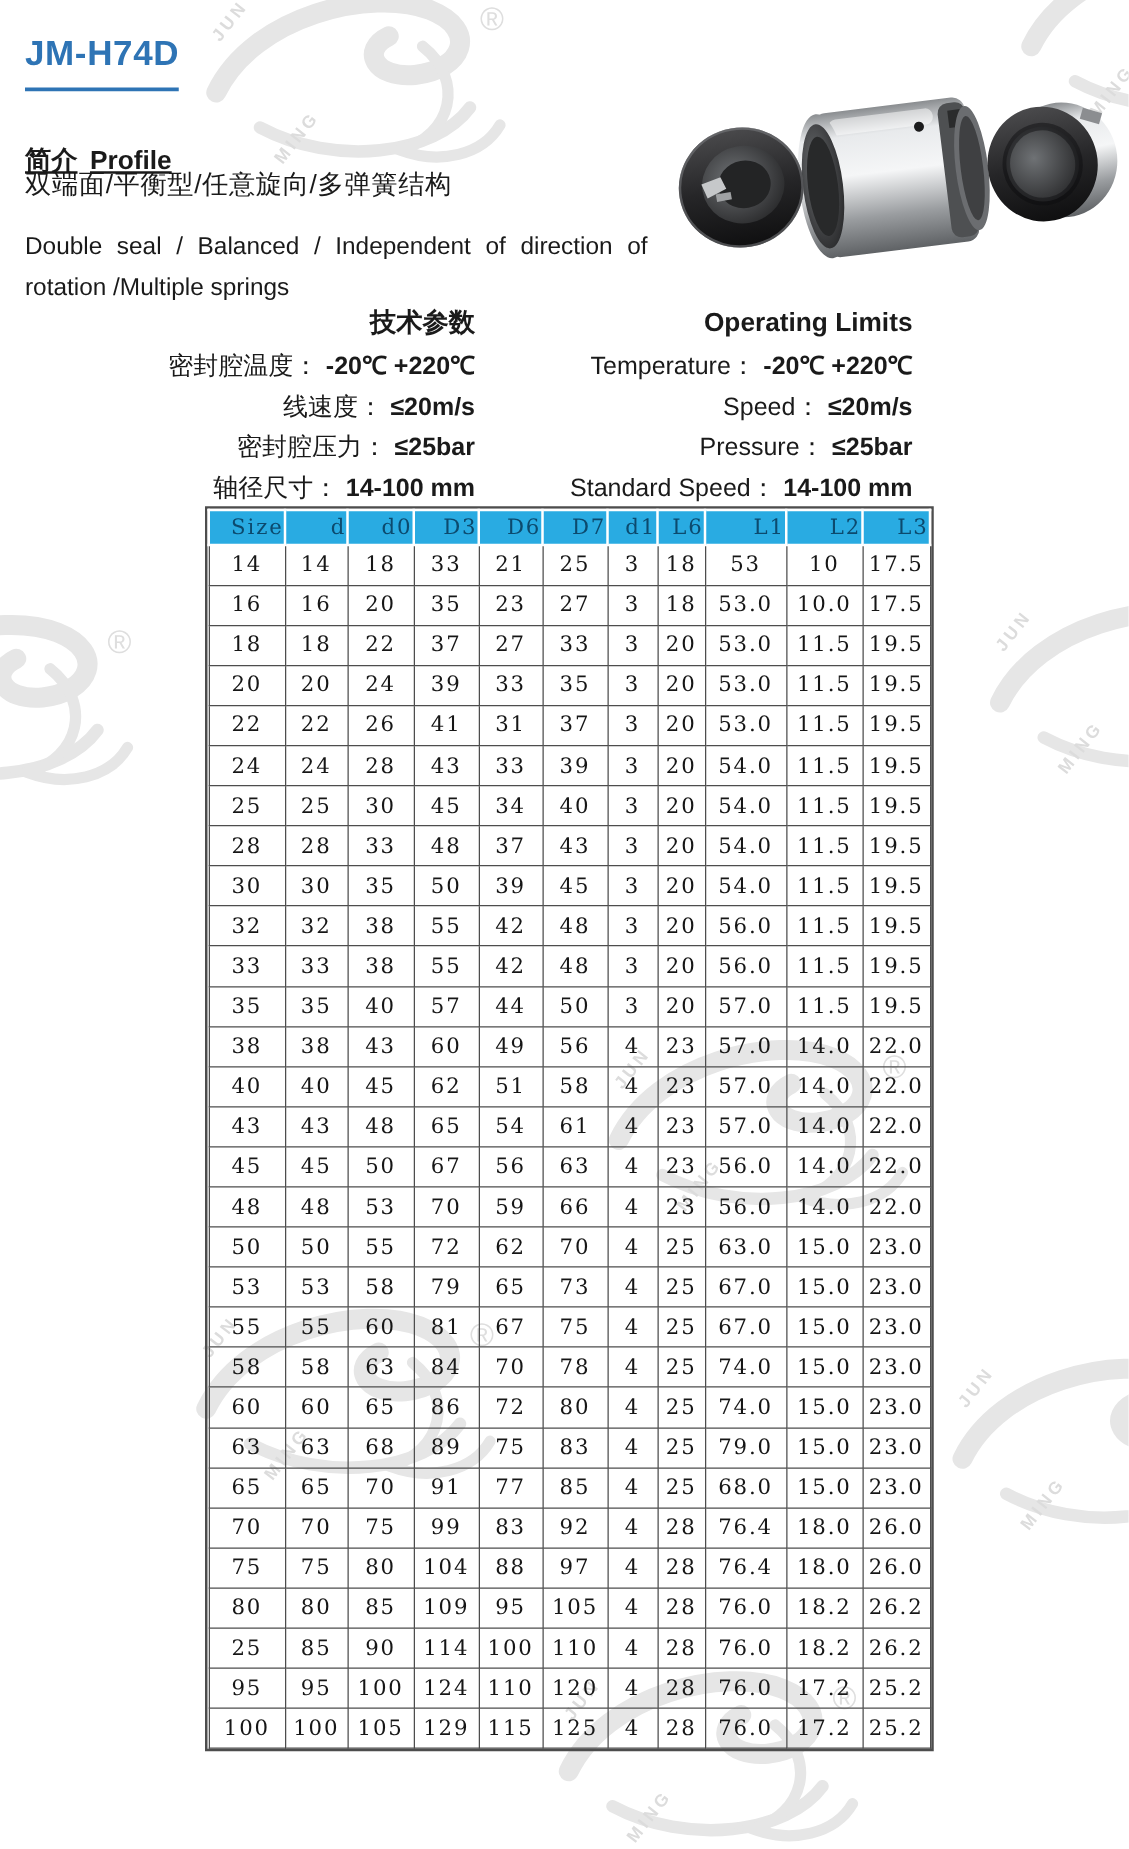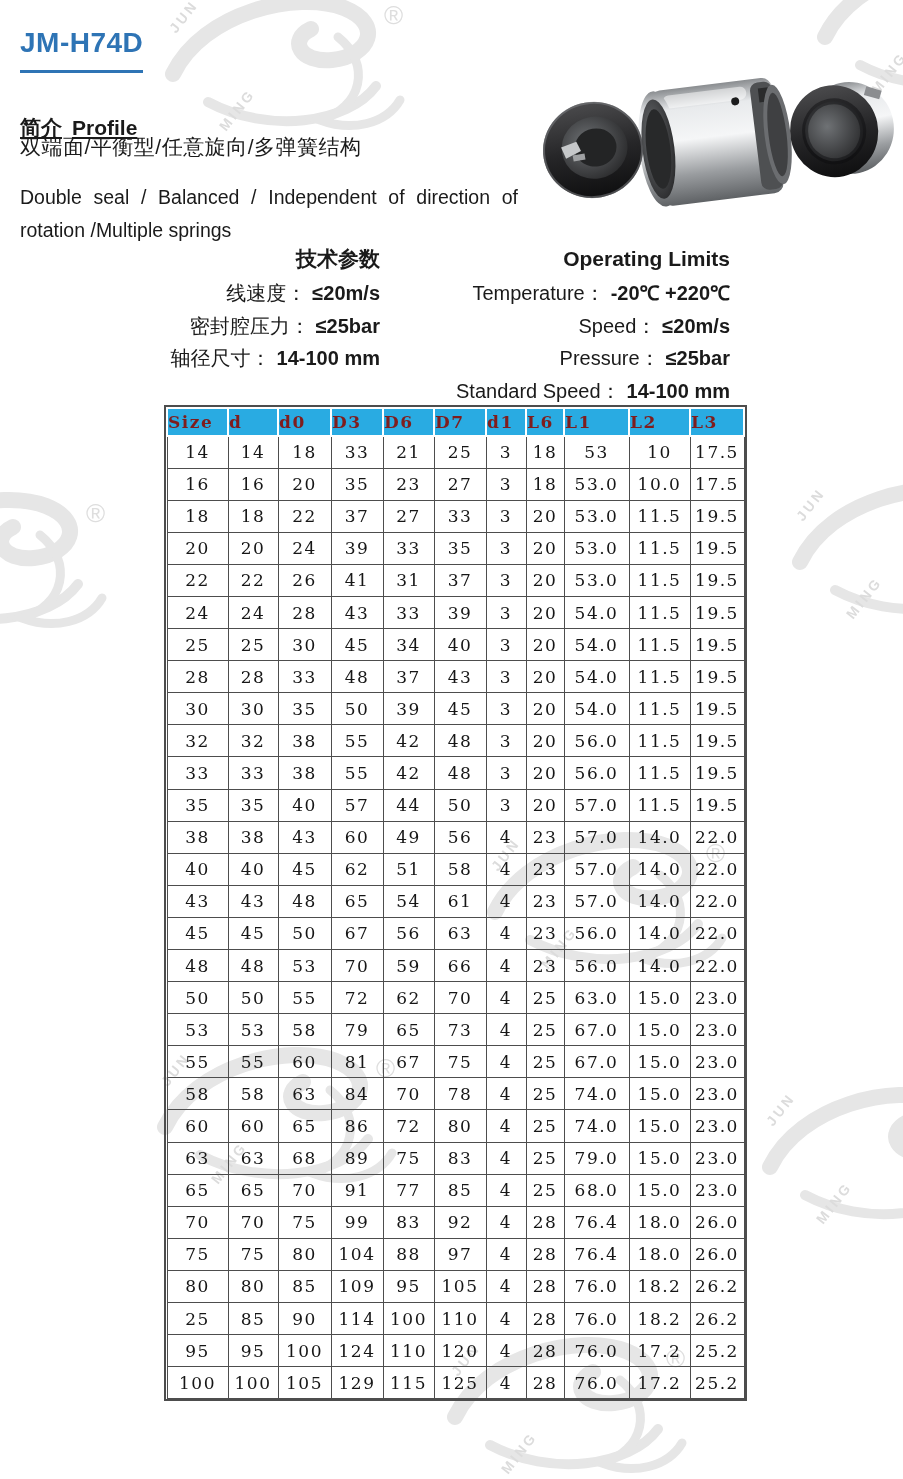--- a/index.html
+++ b/index.html
@@ -48,22 +48,22 @@
   .table-wrap{
     position:absolute;left:164px;top:405px;z-index:1;
     border:2px solid var(--border-dark);
   }
   table.size-table{
     border-collapse:collapse;table-layout:fixed;width:577px;
     font-family:"DejaVu Serif","Liberation Serif",serif;
     font-size:17px;
   }
   table.size-table th{
-    background:var(--header-cyan);color:#7f1d1d;font-weight:bold;
-    border:2.5px solid #ffffff;height:28px;text-align:left;
+    background:var(--header-cyan);color:#0c4a6e;font-weight:normal;
+    border:2.5px solid #ffffff;height:28px;text-align:right;
     letter-spacing:1.5px;
   }
   table.size-table td{
     border:1.5px solid var(--border-dark);height:32.1px;padding:0;
     text-align:center;vertical-align:middle;color:#161616;
     letter-spacing:1.5px;background:transparent;
   }
 </style>
 </head>
 <body>
@@ -228,20 +228,23 @@
   </div>
   <div class="desc-zh z">双端面/平衡型/任意旋向/多弹簧结构</div>
   <div class="desc-en z">
     <span>Double seal / Balanced / Independent of direction of</span>
     <span>rotation /Multiple springs</span>
   </div>
 
   <div class="col col-zh">
     <div class="sec-heading">技术参数</div>
     <div class="spec-line">
+      <span class="lbl">密封腔温度：</span><span class="val">-20℃ +220℃</span>
+    </div>
+    <div class="spec-line">
       <span class="lbl">线速度：</span><span class="val">≤20m/s</span>
     </div>
     <div class="spec-line">
       <span class="lbl">密封腔压力：</span><span class="val">≤25bar</span>
     </div>
     <div class="spec-line">
       <span class="lbl">轴径尺寸：</span><span class="val">14-100 mm</span>
     </div>
   </div>
 

